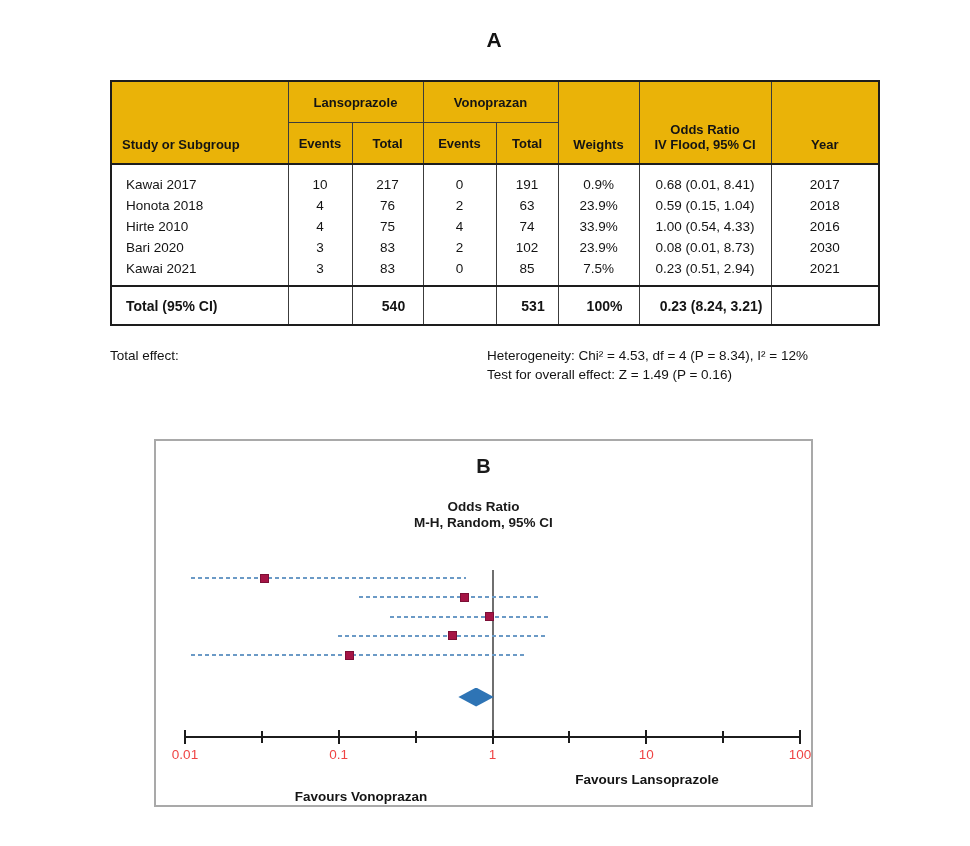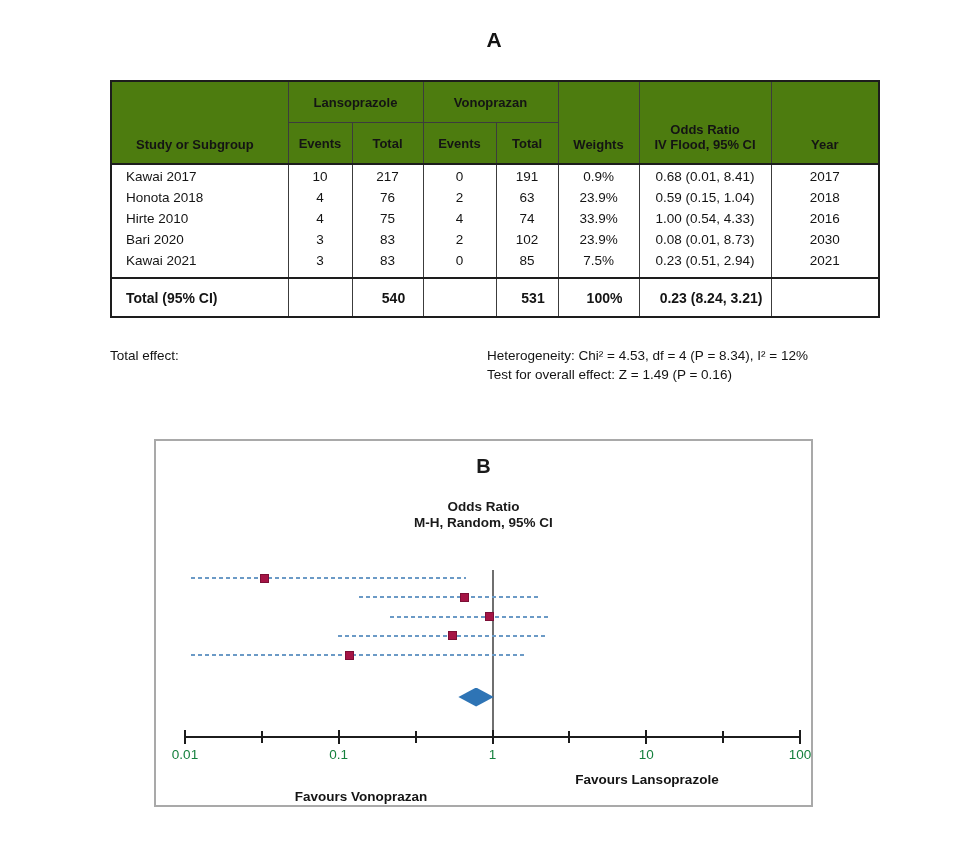--- a/index.html
+++ b/index.html
@@ -13,31 +13,31 @@
     position:absolute;left:110px;top:28px;width:768px;text-align:center;
     font-size:21px;font-weight:bold;color:#131313;
   }
   table.fa{
     position:absolute;left:110px;top:80px;width:768px;
     border-collapse:collapse;table-layout:fixed;
     border:2px solid #1d1d1d;font-size:13.5px;color:#141414;
   }
   table.fa th, table.fa td{border:1px solid #3c3c3c;padding:0 4px;}
   table.fa thead th{
-    background:#4d7c0f;font-weight:bold;font-size:13px;
+    background:#eab308;font-weight:bold;font-size:13px;
     text-align:center;vertical-align:middle;
   }
   table.fa thead tr.r1 th{height:40px;}
   table.fa thead tr.r2 th{height:40px;}
   table.fa thead th.tall{vertical-align:bottom;padding-bottom:11px;}
-  table.fa thead th.study{text-align:left;padding-left:24px;}
+  table.fa thead th.study{text-align:left;padding-left:10px;}
   table.fa thead tr.r2 th{border-bottom:2px solid #1d1d1d;}
   table.fa thead th.tall{border-bottom:2px solid #1d1d1d;}
   table.fa tbody td{border-top:0;border-bottom:0;height:21px;text-align:center;}
-  table.fa tbody tr.first td{padding-top:1px;}
+  table.fa tbody tr.first td{padding-top:9px;}
   table.fa tbody tr.last td{padding-bottom:6px;margin-top:28px;}
   table.fa tbody td.study{text-align:left;padding-left:14px;}
   table.fa tfoot td{
     border-top:2px solid #1d1d1d;height:37px;font-weight:bold;font-size:14px;
     text-align:center;
     padding-left:16px;
   }
   table.fa tfoot td.study{text-align:left;padding-left:14px;}
   .fnote{position:absolute;font-size:13.5px;line-height:19px;color:#131313;}
   .fnote.left{left:110px;top:346px;}
@@ -57,21 +57,21 @@
   }
   .plot{position:absolute;left:29px;top:0;width:615px;height:364px;}
   .refline{position:absolute;width:2px;background:#6f6f6f;}
   .ciline{position:absolute;height:2px;
     background:repeating-linear-gradient(to right,#6b9ac6 0 4px,rgba(0,0,0,0) 4px 7px);}
   .marker{position:absolute;width:9px;height:9px;background:#a51445;border:1px solid #7c0f36;box-sizing:border-box;}
   .diamond{position:absolute;background:#2e74b5;
     clip-path:polygon(50% 0,100% 50%,50% 100%,0 50%);}
   .axisline{position:absolute;height:2px;background:#1c1c1c;left:0;}
   .tick{position:absolute;width:2px;background:#1c1c1c;}
-  .ticklabel{position:absolute;transform:translateX(-50%);font-size:13.5px;color:#15803d;white-space:nowrap;}
+  .ticklabel{position:absolute;transform:translateX(-50%);font-size:13.5px;color:#ef4444;white-space:nowrap;}
   .fav{position:absolute;transform:translateX(-50%);font-size:13.5px;font-weight:bold;color:#141414;white-space:nowrap;}
 </style>
 </head>
 <body>
 
 <div class="title-a">A</div>
 
 <table class="fa">
   <colgroup>
     <col style="width:177px">

